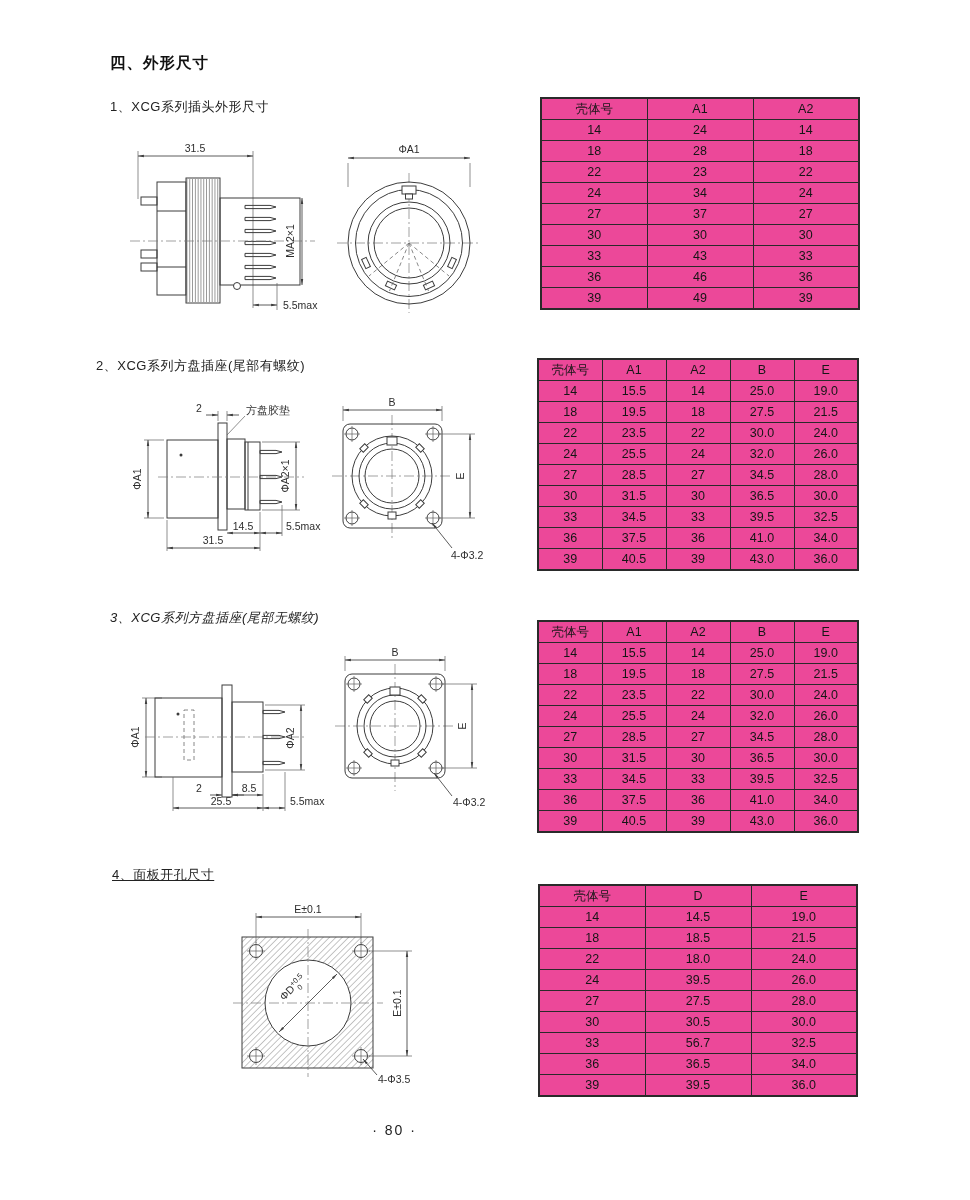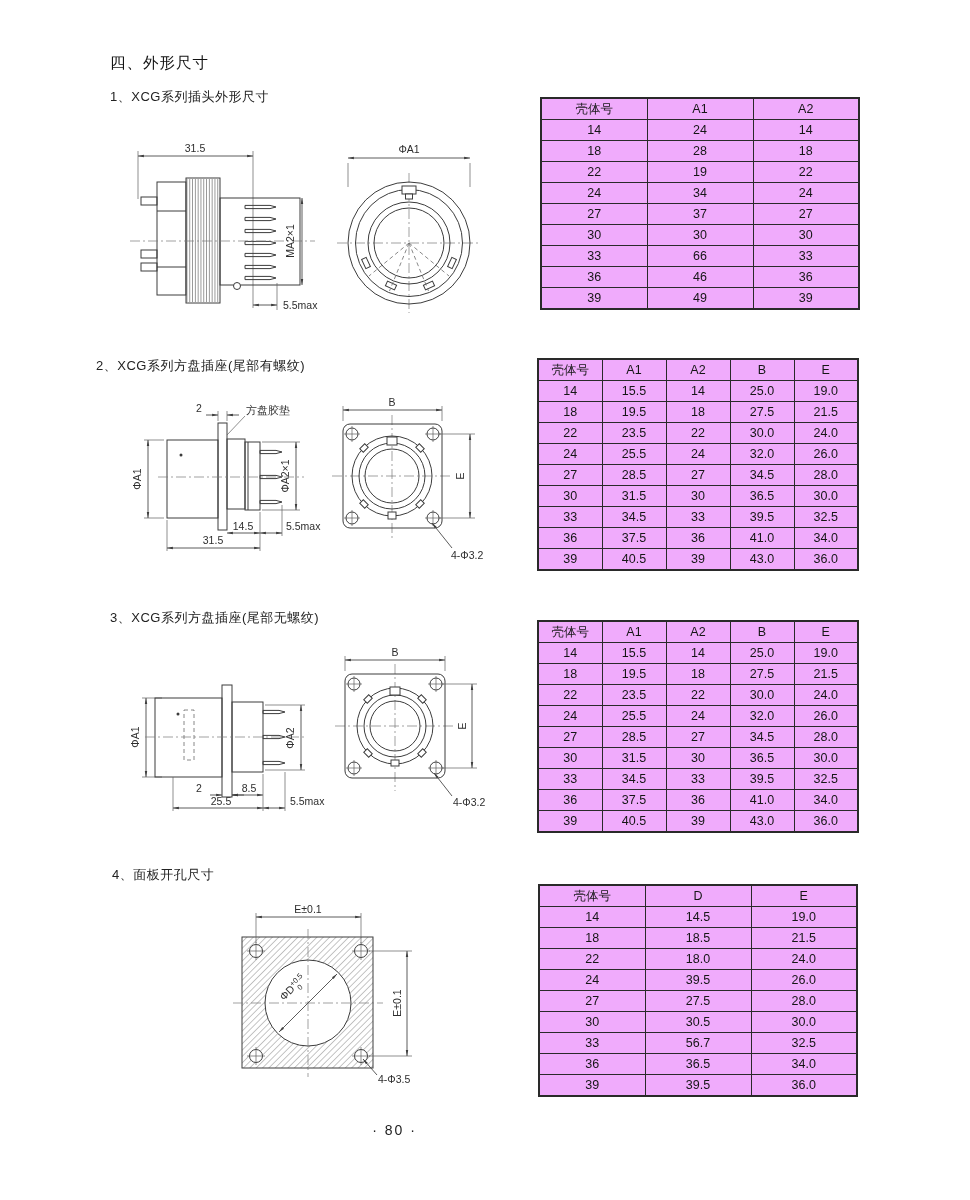--- a/index.html
+++ b/index.html
@@ -1,49 +1,49 @@
 <!DOCTYPE html>
 <html><head>
 <meta charset="utf-8">
 <style>
   html,body{margin:0;padding:0;}
   body{
     width:970px;height:1200px;position:relative;background:#ffffff;
     font-family:"Liberation Sans",sans-serif;color:#1e1e1e;overflow:hidden;
   }
   .abs{position:absolute;}
-  .main-title{font-size:15.5px;font-weight:normal;letter-spacing:1px;color:#111;}
+  .main-title{font-size:15.5px;font-weight:bold;letter-spacing:1px;color:#111;}
   .sec-h{font-size:13px;color:#222;letter-spacing:0.5px;}
   .page-num{width:789px;text-align:center;font-size:14px;color:#222;letter-spacing:2px;}
 
-  table.dim-table{border-collapse:collapse;table-layout:fixed;border:2px solid #2a2a2a;background:#f0abfc;}
+  table.dim-table{border-collapse:collapse;table-layout:fixed;border:2px solid #2a2a2a;background:#ec4899;}
   table.dim-table th,table.dim-table td{
     border:1px solid #2a2a2a;text-align:center;vertical-align:middle;
     font-size:12.5px;font-weight:normal;color:#161616;height:20px;line-height:20px;padding:0;
   }
 
   svg{display:block;}
   svg text{font-family:"Liberation Sans",sans-serif;fill:#2d2d2d;stroke:none;}
   .dimtxt{font-size:10.5px;}
   .cjktxt{font-size:11px;}
   .ln{fill:none;stroke:#3c3c3c;stroke-width:1;}
   .lnw{fill:#fff;stroke:#3c3c3c;stroke-width:1;}
   .thin{fill:none;stroke:#606060;stroke-width:0.7;}
   .dim{fill:none;stroke:#4a4a4a;stroke-width:0.9;}
   .cl{fill:none;stroke:#7a7a7a;stroke-width:0.7;stroke-dasharray:10 3 2 3;}
   .hid{fill:none;stroke:#6a6a6a;stroke-width:0.8;stroke-dasharray:4 3;}
 </style>
 </head>
 <body>
 
 <div class="abs main-title" style="left:110px;top:53px;">四、外形尺寸</div>
-<div class="abs sec-h" style="left:110px;top:88px;">1、XCG系列插头外形尺寸</div>
+<div class="abs sec-h" style="left:110px;top:98px;">1、XCG系列插头外形尺寸</div>
 <div class="abs sec-h" style="left:96px;top:357px;">2、XCG系列方盘插座(尾部有螺纹)</div>
-<div class="abs sec-h" style="left:110px;top:609px;">3、XCG系列方盘插座(尾部无螺纹)</div>
-<div class="abs sec-h" style="left:112px;top:866px;">4、面板开孔尺寸</div>
+<div class="abs sec-h" style="left:110px;top:609px;font-style:italic;">3、XCG系列方盘插座(尾部无螺纹)</div>
+<div class="abs sec-h" style="left:112px;top:866px;text-decoration:underline;">4、面板开孔尺寸</div>
 
 <svg class="abs" style="left:105px;top:133px;" width="410" height="195" viewBox="0 0 410 195">
   <g>
     <line class="thin" x1="33" y1="18" x2="33" y2="66"></line>
     <line class="thin" x1="148" y1="18" x2="148" y2="175"></line>
     <line class="dim both" x1="33" y1="23" x2="148" y2="23"></line>
     <text class="dimtxt" x="90" y="19" text-anchor="middle">31.5</text>
     <rect class="ln" x="36" y="64" width="16" height="8"></rect>
     <rect class="ln" x="36" y="117" width="16" height="8"></rect>
     <rect class="ln" x="36" y="130" width="16" height="8"></rect>
@@ -352,41 +352,41 @@
         <td>24</td>
         <td>14</td>
       </tr>
       <tr>
         <td>18</td>
         <td>28</td>
         <td>18</td>
       </tr>
       <tr>
         <td>22</td>
-        <td>19</td>
+        <td>23</td>
         <td>22</td>
       </tr>
       <tr>
         <td>24</td>
         <td>34</td>
         <td>24</td>
       </tr>
       <tr>
         <td>27</td>
         <td>37</td>
         <td>27</td>
       </tr>
       <tr>
         <td>30</td>
         <td>30</td>
         <td>30</td>
       </tr>
       <tr>
         <td>33</td>
-        <td>66</td>
+        <td>43</td>
         <td>33</td>
       </tr>
       <tr>
         <td>36</td>
         <td>46</td>
         <td>36</td>
       </tr>
       <tr>
         <td>39</td>
         <td>49</td>

